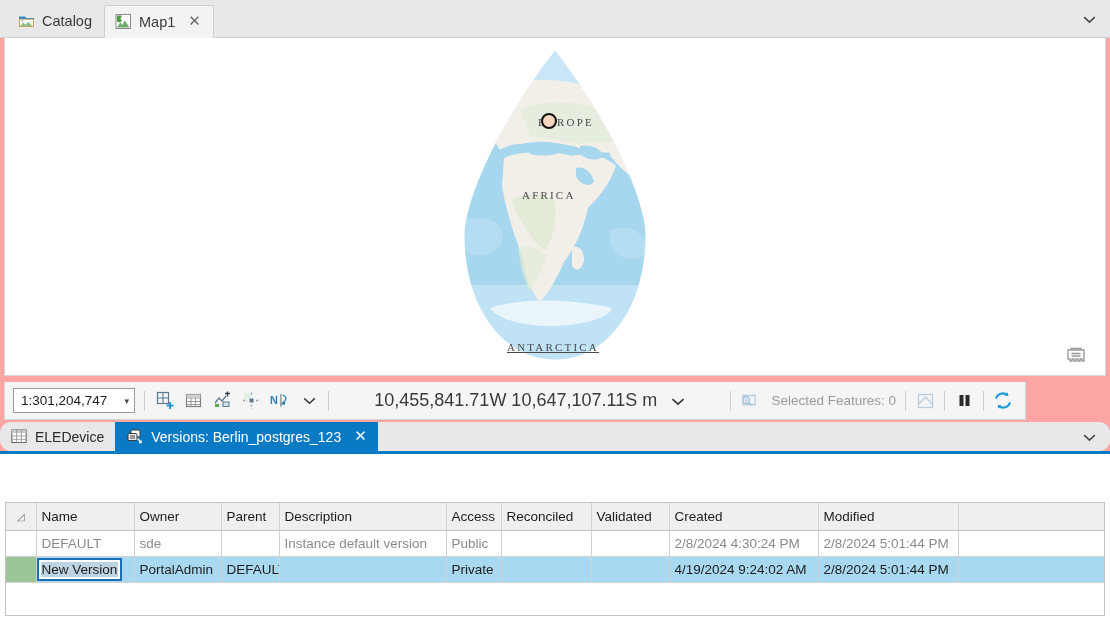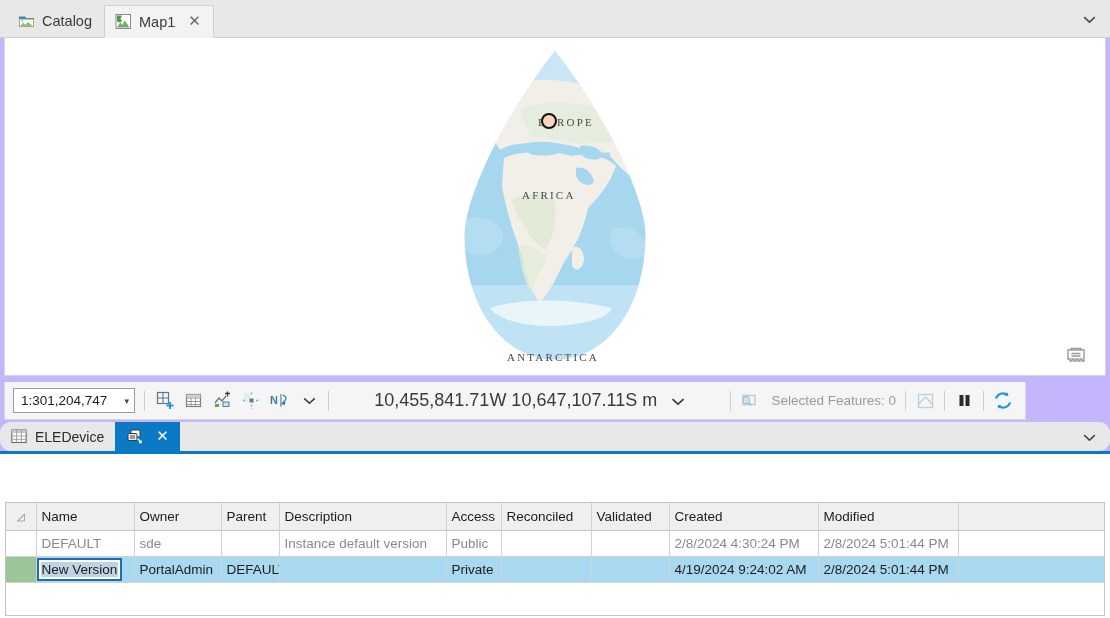--- a/index.html
+++ b/index.html
@@ -5,21 +5,21 @@
   * { box-sizing: border-box; }
   html, body {
     margin: 0; padding: 0;
     width: 1110px; height: 618px;
     overflow: hidden;
     font-family: "Liberation Sans", sans-serif;
     font-size: 13px;
     color: #1c1c1c;
     background: #ffffff;
   }
-  #app { width: 1110px; height: 618px; position: relative; background:#c4b5fd; }
+  #app { width: 1110px; height: 618px; position: relative; background:#fca5a5; }
 
   
   .viewtabs {
     height: 38px; width: 100%;
     background: #e8e8e8;
     display: flex; align-items: flex-end;
     position: relative;
     border-bottom: 1px solid #cfcfcf;
   }
   .vtab {
@@ -271,21 +271,21 @@
           <path d="M30 258 C60 248, 110 248, 152 258 C150 268, 120 276, 90 276 C60 276, 36 268, 30 258 Z" fill="#eaf4fb"></path>
 
           <path d="M0 170 C30 162, 50 176, 40 196 C26 212, 4 206, 0 192 Z" fill="#bae0f3" opacity="0.7"></path>
           <path d="M150 180 C170 172, 188 184, 186 204 C172 216, 152 206, 150 190 Z" fill="#bae0f3" opacity="0.7"></path>
         </g>
         <path d="M95 0 C150 70, 186 150, 186 185 C186 260, 145 310, 95 310 C45 310, 4 260, 4 185 C4 150, 40 70, 95 0 Z" fill="none" stroke="#ffffff" stroke-width="1"></path>
       </svg>
 
       <div class="lbl" style="left:78px;top:66px;">EUROPE</div>
       <div class="lbl" style="left:62px;top:139px;">AFRICA</div>
-      <div class="lbl" style="left:47px;top:301px;">ANTARCTICA</div>
+      <div class="lbl" style="left:47px;top:291px;text-decoration:underline;">ANTARCTICA</div>
 
       <div class="ptmark" style="left:81px;top:63px;"></div>
     </div>
 
     <div class="mapcorner">
       <svg width="24" height="20" viewBox="0 0 24 20">
         <path d="M4 5h16v11h-2v-2h-2v2h-2v-2h-2v2h-2v-2H8v2H6v-2H4z" fill="none" stroke="#9a9a9a" stroke-width="1.4"></path>
         <path d="M7.5 8.5h9M7.5 11h9" stroke="#9a9a9a" stroke-width="1.3"></path>
         <path d="M7 5V3.5h10V5" fill="none" stroke="#9a9a9a" stroke-width="1.3"></path>
       </svg>
@@ -414,20 +414,21 @@
 
     <div class="dtab active">
       <span style="display:flex;">
         <svg width="17" height="15" viewBox="0 0 17 15">
           <rect x="5" y="1" width="9" height="7" rx="1" fill="#ffffff" stroke="#3a3a3a" stroke-width="1"></rect>
           <rect x="2" y="4.5" width="9" height="7" rx="1" fill="#e8e8e8" stroke="#3a3a3a" stroke-width="1"></rect>
           <path d="M4 7h5M4 9h5" stroke="#3a3a3a" stroke-width="0.9"></path>
           <path d="M11.5 9.5l3.5 3.5M13 13.5h2v-2" stroke="#ffffff" stroke-width="1.4" fill="none"></path>
         </svg>
       </span>
+      <span>Versions: Berlin_postgres_123</span>
       <span class="tclose">✕</span>
     </div>
 
     <div class="dock-chev">
       <svg width="13" height="9" viewBox="0 0 13 9">
           <path d="M1.2 2.2L6.5 7.2 11.8 2.2" stroke="#4a4a4a" stroke-width="1.6" fill="none"></path>
         </svg>
     </div>
   </div>
 

